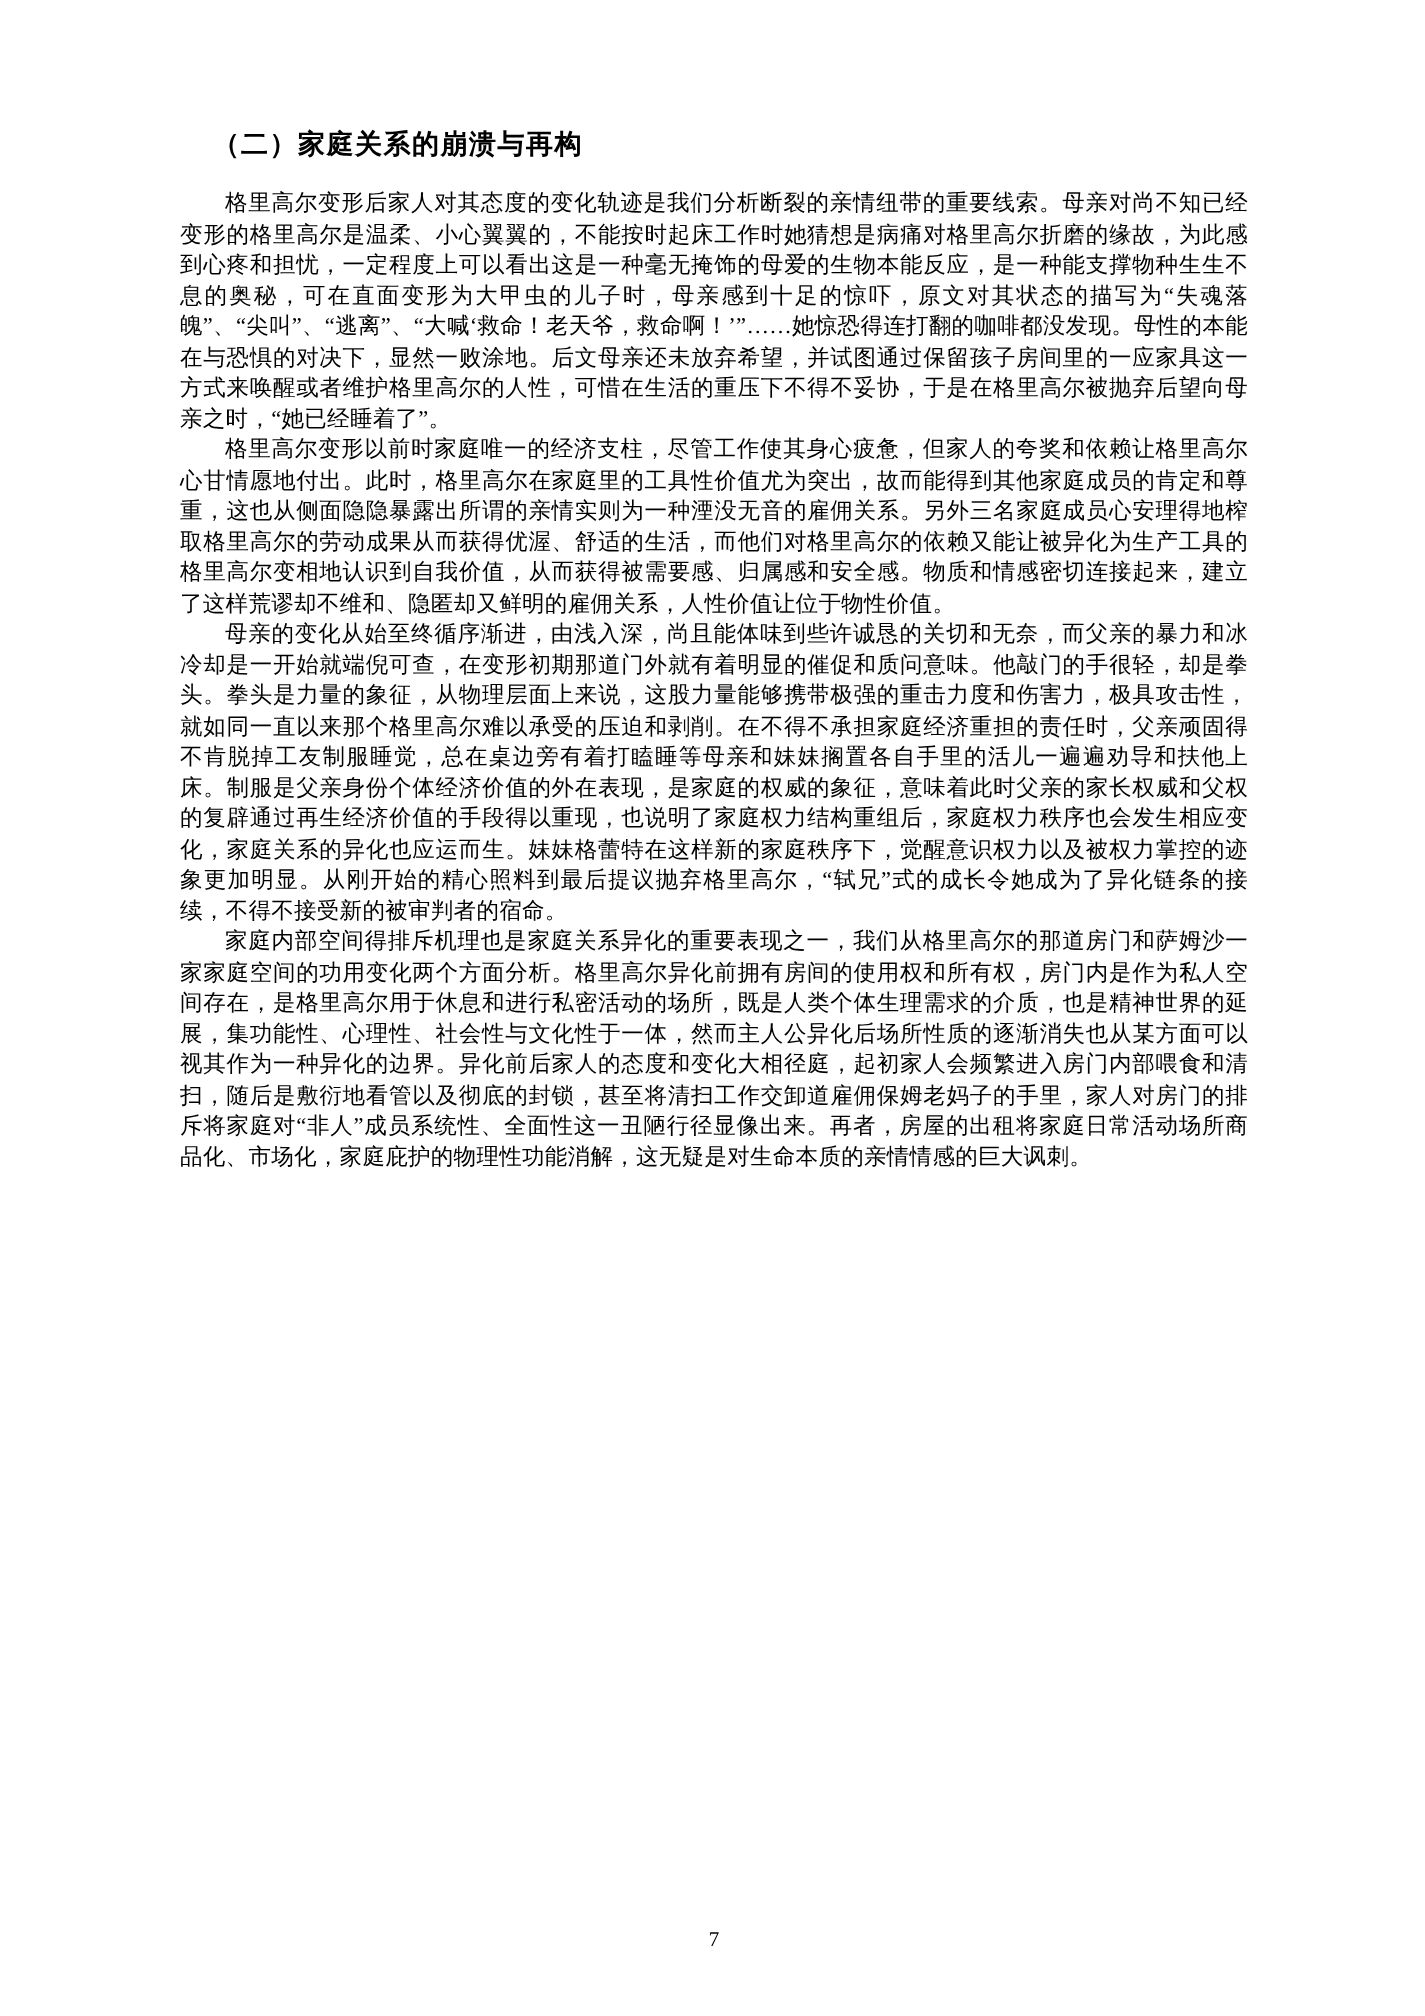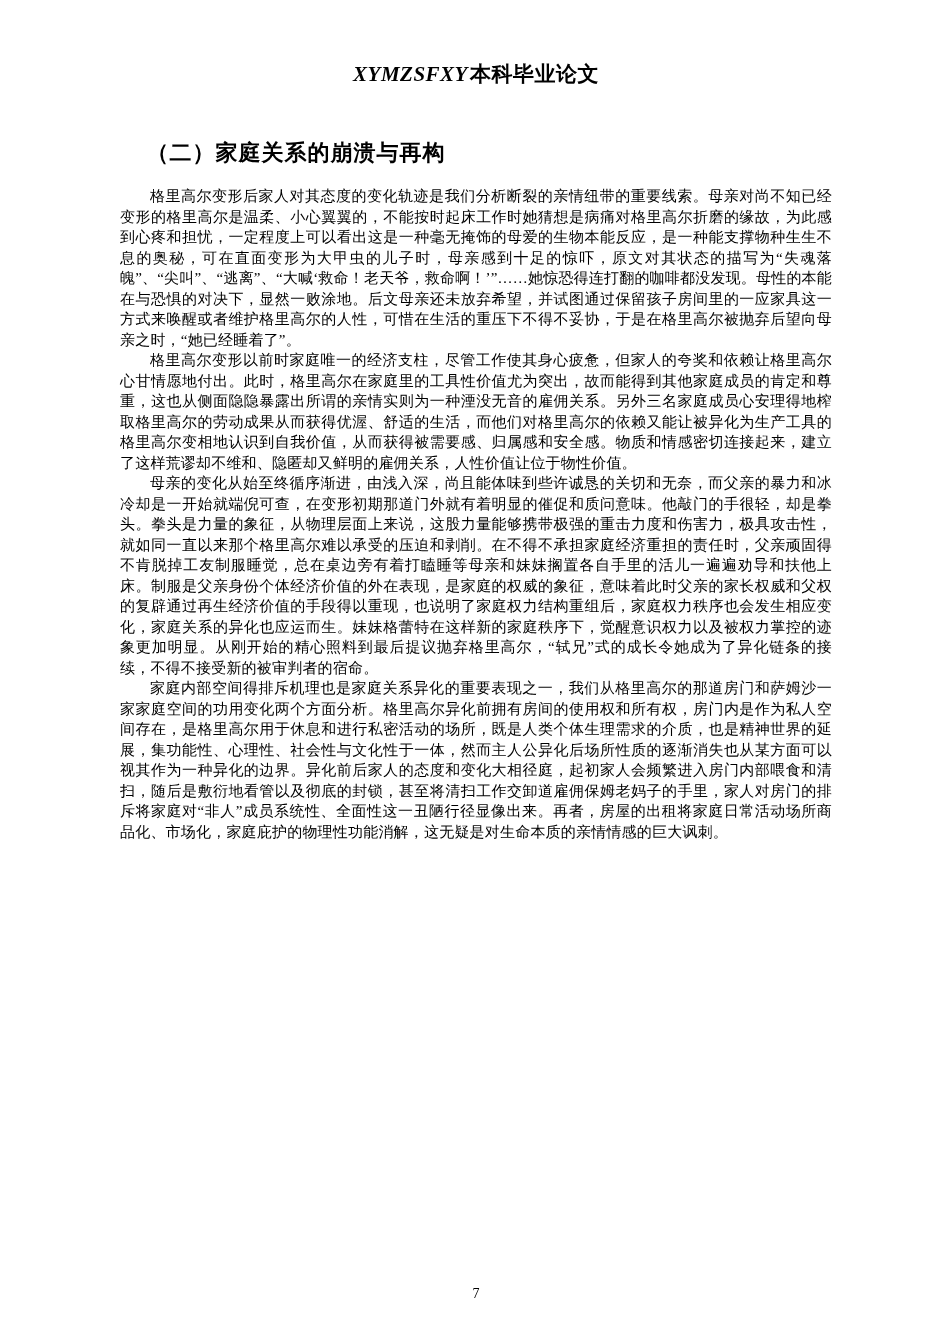--- a/index.html
+++ b/index.html
@@ -35,41 +35,38 @@
     margin: 0;
     font-size: 15px;
     line-height: 20.5px;
     text-align: justify;
     text-indent: 2em;
     letter-spacing: 0.2px;
   }
   .para.cont { text-indent: 0; }
   .section-heading {
     font-family: "Liberation Sans", "DejaVu Sans", sans-serif;
-    font-size: 22px;
+    font-size: 18px;
     font-weight: bold;
     margin: 24px 0 18px 0;
     text-indent: 1.2em;
     letter-spacing: 1px;
   }
   .footer {
     margin-top: auto;
     padding-top: 22px;
     text-align: center;
     font-size: 14px;
   }
 </style>
 </head>
 <body>
 
 <div class="page">
 
-  <div class="header">
-    <span class="latin">XYMZSFXY</span><span class="cn">本科毕业论文</span>
-  </div>
 
   <div class="textbody">
 
     <h2 class="section-heading">（二）家庭关系的崩溃与再构</h2>
 
     <p class="para">格里高尔变形后家人对其态度的变化轨迹是我们分析断裂的亲情纽带的重要线索。母亲对尚不知已经变形的格里高尔是温柔、小心翼翼的，不能按时起床工作时她猜想是病痛对格里高尔折磨的缘故，为此感到心疼和担忧，一定程度上可以看出这是一种毫无掩饰的母爱的生物本能反应，是一种能支撑物种生生不息的奥秘，可在直面变形为大甲虫的儿子时，母亲感到十足的惊吓，原文对其状态的描写为“失魂落魄”、“尖叫”、“逃离”、“大喊‘救命！老天爷，救命啊！’”……她惊恐得连打翻的咖啡都没发现。母性的本能在与恐惧的对决下，显然一败涂地。后文母亲还未放弃希望，并试图通过保留孩子房间里的一应家具这一方式来唤醒或者维护格里高尔的人性，可惜在生活的重压下不得不妥协，于是在格里高尔被抛弃后望向母亲之时，“她已经睡着了”。</p>
     <p class="para">格里高尔变形以前时家庭唯一的经济支柱，尽管工作使其身心疲惫，但家人的夸奖和依赖让格里高尔心甘情愿地付出。此时，格里高尔在家庭里的工具性价值尤为突出，故而能得到其他家庭成员的肯定和尊重，这也从侧面隐隐暴露出所谓的亲情实则为一种湮没无音的雇佣关系。另外三名家庭成员心安理得地榨取格里高尔的劳动成果从而获得优渥、舒适的生活，而他们对格里高尔的依赖又能让被异化为生产工具的格里高尔变相地认识到自我价值，从而获得被需要感、归属感和安全感。物质和情感密切连接起来，建立了这样荒谬却不维和、隐匿却又鲜明的雇佣关系，人性价值让位于物性价值。</p>
     <p class="para">母亲的变化从始至终循序渐进，由浅入深，尚且能体味到些许诚恳的关切和无奈，而父亲的暴力和冰冷却是一开始就端倪可查，在变形初期那道门外就有着明显的催促和质问意味。他敲门的手很轻，却是拳头。拳头是力量的象征，从物理层面上来说，这股力量能够携带极强的重击力度和伤害力，极具攻击性，就如同一直以来那个格里高尔难以承受的压迫和剥削。在不得不承担家庭经济重担的责任时，父亲顽固得不肯脱掉工友制服睡觉，总在桌边旁有着打瞌睡等母亲和妹妹搁置各自手里的活儿一遍遍劝导和扶他上床。制服是父亲身份个体经济价值的外在表现，是家庭的权威的象征，意味着此时父亲的家长权威和父权的复辟通过再生经济价值的手段得以重现，也说明了家庭权力结构重组后，家庭权力秩序也会发生相应变化，家庭关系的异化也应运而生。妹妹格蕾特在这样新的家庭秩序下，觉醒意识权力以及被权力掌控的迹象更加明显。从刚开始的精心照料到最后提议抛弃格里高尔，“轼兄”式的成长令她成为了异化链条的接续，不得不接受新的被审判者的宿命。</p>
     <p class="para">家庭内部空间得排斥机理也是家庭关系异化的重要表现之一，我们从格里高尔的那道房门和萨姆沙一家家庭空间的功用变化两个方面分析。格里高尔异化前拥有房间的使用权和所有权，房门内是作为私人空间存在，是格里高尔用于休息和进行私密活动的场所，既是人类个体生理需求的介质，也是精神世界的延展，集功能性、心理性、社会性与文化性于一体，然而主人公异化后场所性质的逐渐消失也从某方面可以视其作为一种异化的边界。异化前后家人的态度和变化大相径庭，起初家人会频繁进入房门内部喂食和清扫，随后是敷衍地看管以及彻底的封锁，甚至将清扫工作交卸道雇佣保姆老妈子的手里，家人对房门的排斥将家庭对“非人”成员系统性、全面性这一丑陋行径显像出来。再者，房屋的出租将家庭日常活动场所商品化、市场化，家庭庇护的物理性功能消解，这无疑是对生命本质的亲情情感的巨大讽刺。</p>
   </div>

